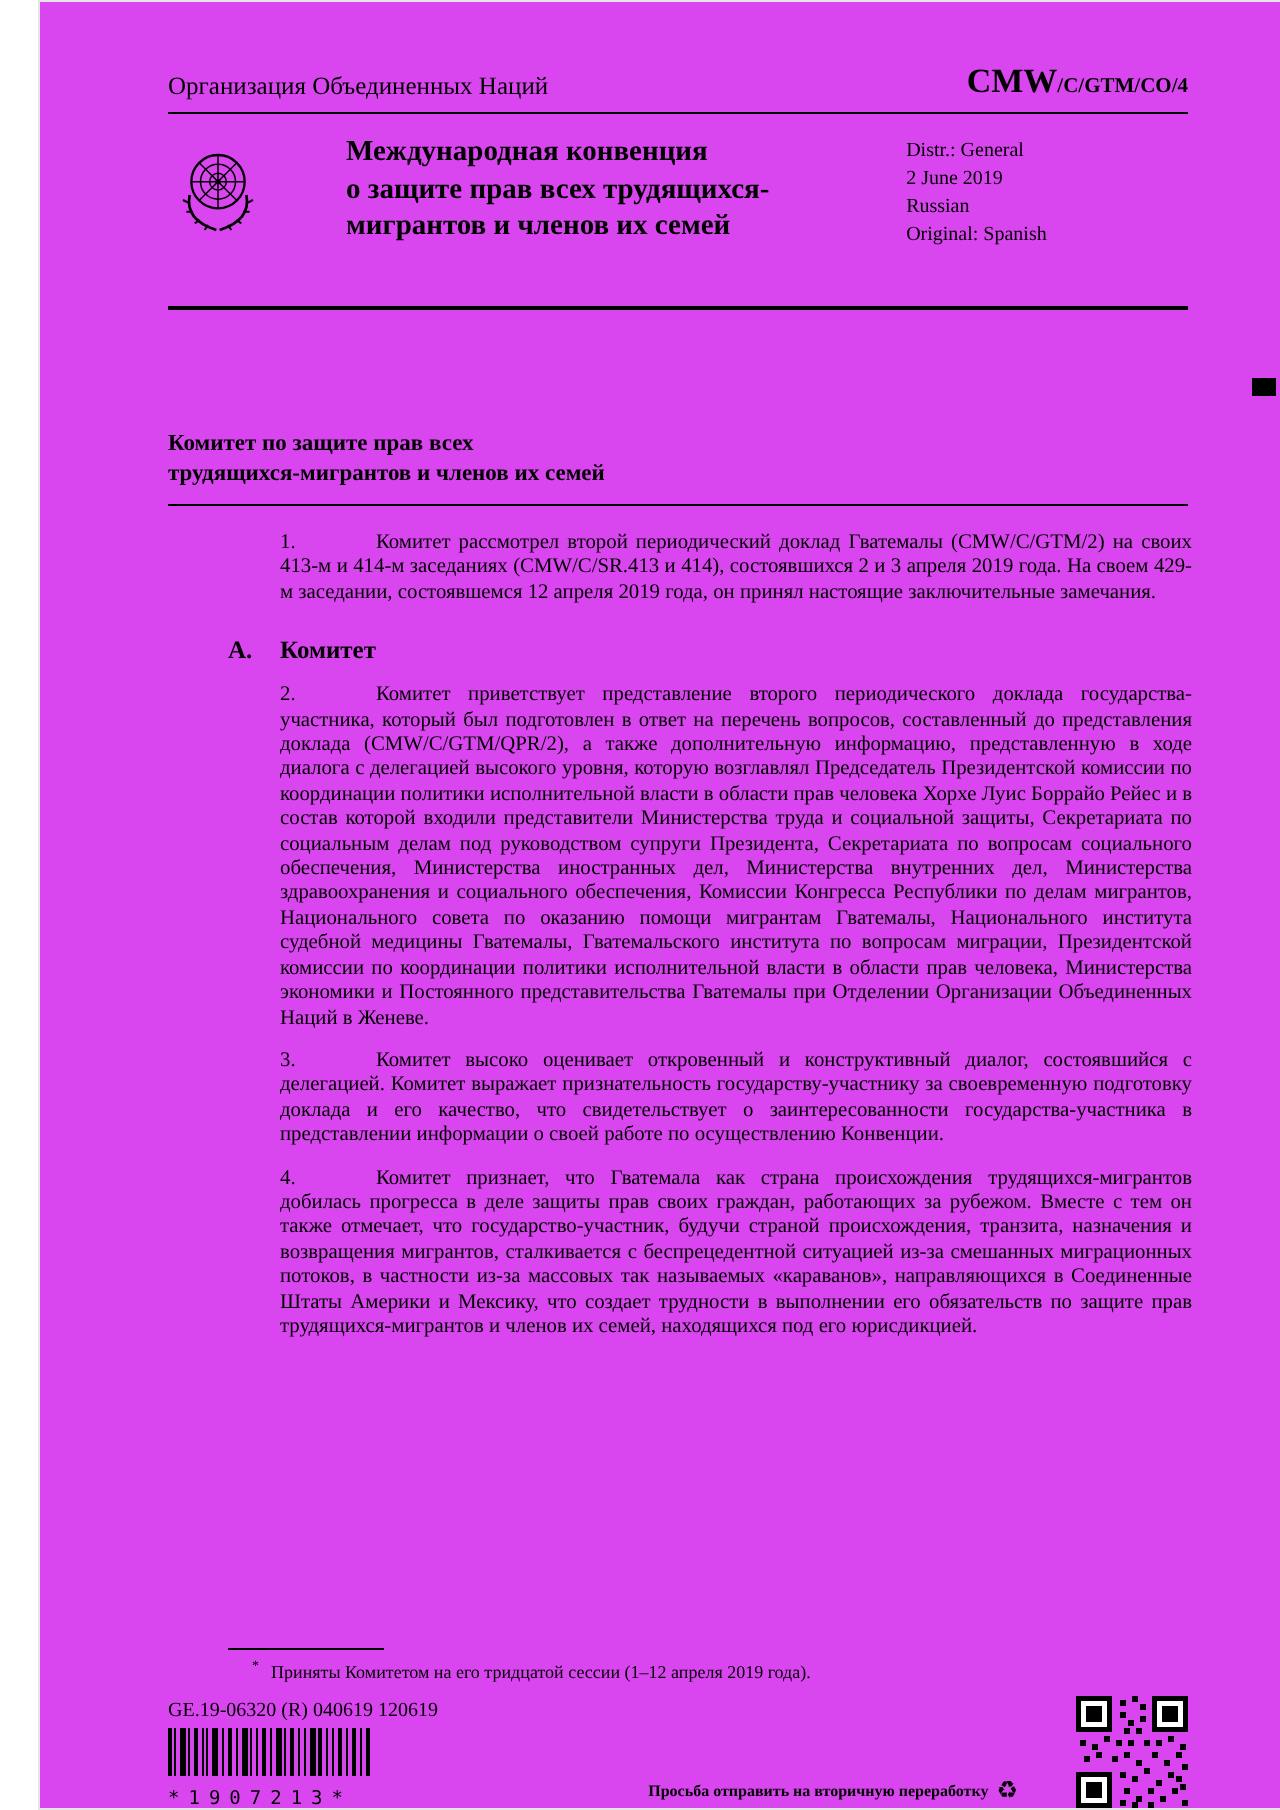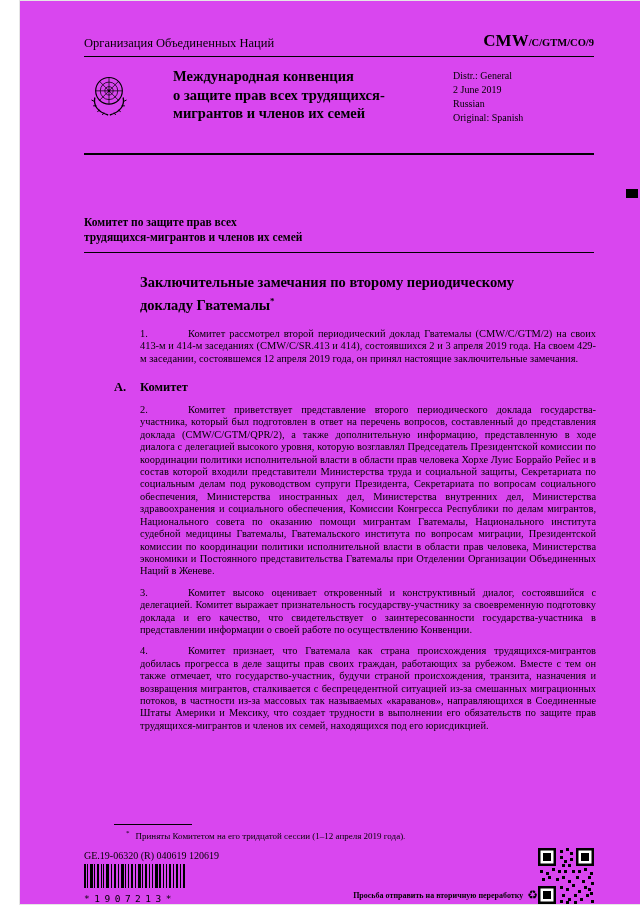--- a/index.html
+++ b/index.html
@@ -63,34 +63,34 @@
   .fn-text { margin-top: 4px; font-size: 9px; padding-left: 12px; }
   .fn-text sup { font-size: 7px; margin-right: 6px; }
 
   
   .ge-line { position: absolute; left: 64px; top: 849px; font-size: 10px; }
   .barcode-wrap { position: absolute; left: 64px; top: 863px; width: 110px; }
   .barcode-text {
     margin-top: 1px; font-family: "DejaVu Sans Mono", monospace;
     font-size: 9.5px; letter-spacing: 4.5px; white-space: nowrap;
   }
-  .recycle { position: absolute; right: 120px; top: 888px; display: flex; align-items: center; gap: 4px; justify-content: center; }
+  .recycle { position: absolute; right: 149px; top: 888px; display: flex; align-items: center; gap: 4px; justify-content: center; }
   .recycle-label { font-size: 8px; font-weight: bold; font-family: "Liberation Serif", serif; }
   .recycle-glyph { font-family: "DejaVu Sans", sans-serif; font-size: 12px; line-height: 1; }
   .qr { position: absolute; right: 64px; top: 847px; width: 56px; height: 56px; }
 </style>
 </head>
 <body>
 
 <div class="page">
   <div class="content">
 
     <div class="topline">
       <span class="org">Организация Объединенных Наций</span>
-      <span class="symbol"><span class="sym-big">CMW</span><span class="sym-small">/C/GTM/CO/9</span></span>
+      <span class="symbol"><span class="sym-big">CMW</span><span class="sym-small">/C/GTM/CO/4</span></span>
     </div>
     <div class="rule-thin"></div>
 
     <div class="header-block">
       <div class="emblem">
         <svg viewBox="0 0 60 60" width="50" height="52" aria-hidden="true">
           <circle cx="30" cy="25" r="16" fill="none" stroke="#000" stroke-width="1.4"></circle>
           <circle cx="30" cy="25" r="10.5" fill="none" stroke="#000" stroke-width="0.9"></circle>
           <circle cx="30" cy="25" r="5" fill="none" stroke="#000" stroke-width="0.9"></circle>
           <circle cx="30" cy="25" r="1.6" fill="#000"></circle>
@@ -115,21 +115,20 @@
       </div>
     </div>
     <div class="rule-thick"></div>
 
     <div class="committee">
       <div>Комитет по защите прав всех</div>
       <div>трудящихся-мигрантов и членов их семей</div>
     </div>
     <div class="rule-thin2"></div>
 
-    <div class="doc-title"><span>Заключительные замечания по второму периодическому докладу Гватемалы</span><sup>*</sup></div>
 
     <p class="para first"><span class="pnum">1.</span><span>Комитет рассмотрел второй периодический доклад Гватемалы (CMW/C/GTM/2) на своих 413-м и 414-м заседаниях (CMW/C/SR.413 и 414), состоявшихся 2 и 3 апреля 2019 года. На своем 429-м заседании, состоявшемся 12 апреля 2019 года, он принял настоящие заключительные замечания.</span></p>
 
     <div class="section"><span class="sec-letter">A.</span><span>Комитет</span></div>
 
     <p class="para"><span class="pnum">2.</span><span>Комитет приветствует представление второго периодического доклада государства-участника, который был подготовлен в ответ на перечень вопросов, составленный до представления доклада (CMW/C/GTM/QPR/2), а также дополнительную информацию, представленную в ходе диалога с делегацией высокого уровня, которую возглавлял Председатель Президентской комиссии по координации политики исполнительной власти в области прав человека Хорхе Луис Боррайо Рейес и в состав которой входили представители Министерства труда и социальной защиты, Секретариата по социальным делам под руководством супруги Президента, Секретариата по вопросам социального обеспечения, Министерства иностранных дел, Министерства внутренних дел, Министерства здравоохранения и социального обеспечения, Комиссии Конгресса Республики по делам мигрантов, Национального совета по оказанию помощи мигрантам Гватемалы, Национального института судебной медицины Гватемалы, Гватемальского института по вопросам миграции, Президентской комиссии по координации политики исполнительной власти в области прав человека, Министерства экономики и Постоянного представительства Гватемалы при Отделении Организации Объединенных Наций в Женеве.</span></p>
 
     <p class="para"><span class="pnum">3.</span><span>Комитет высоко оценивает откровенный и конструктивный диалог, состоявшийся с делегацией. Комитет выражает признательность государству-участнику за своевременную подготовку доклада и его качество, что свидетельствует о заинтересованности государства-участника в представлении информации о своей работе по осуществлению Конвенции.</span></p>
 
     <p class="para"><span class="pnum">4.</span><span>Комитет признает, что Гватемала как страна происхождения трудящихся-мигрантов добилась прогресса в деле защиты прав своих граждан, работающих за рубежом. Вместе с тем он также отмечает, что государство-участник, будучи страной происхождения, транзита, назначения и возвращения мигрантов, сталкивается с беспрецедентной ситуацией из-за смешанных миграционных потоков, в частности из-за массовых так называемых «караванов», направляющихся в Соединенные Штаты Америки и Мексику, что создает трудности в выполнении его обязательств по защите прав трудящихся-мигрантов и членов их семей, находящихся под его юрисдикцией.</span></p>

